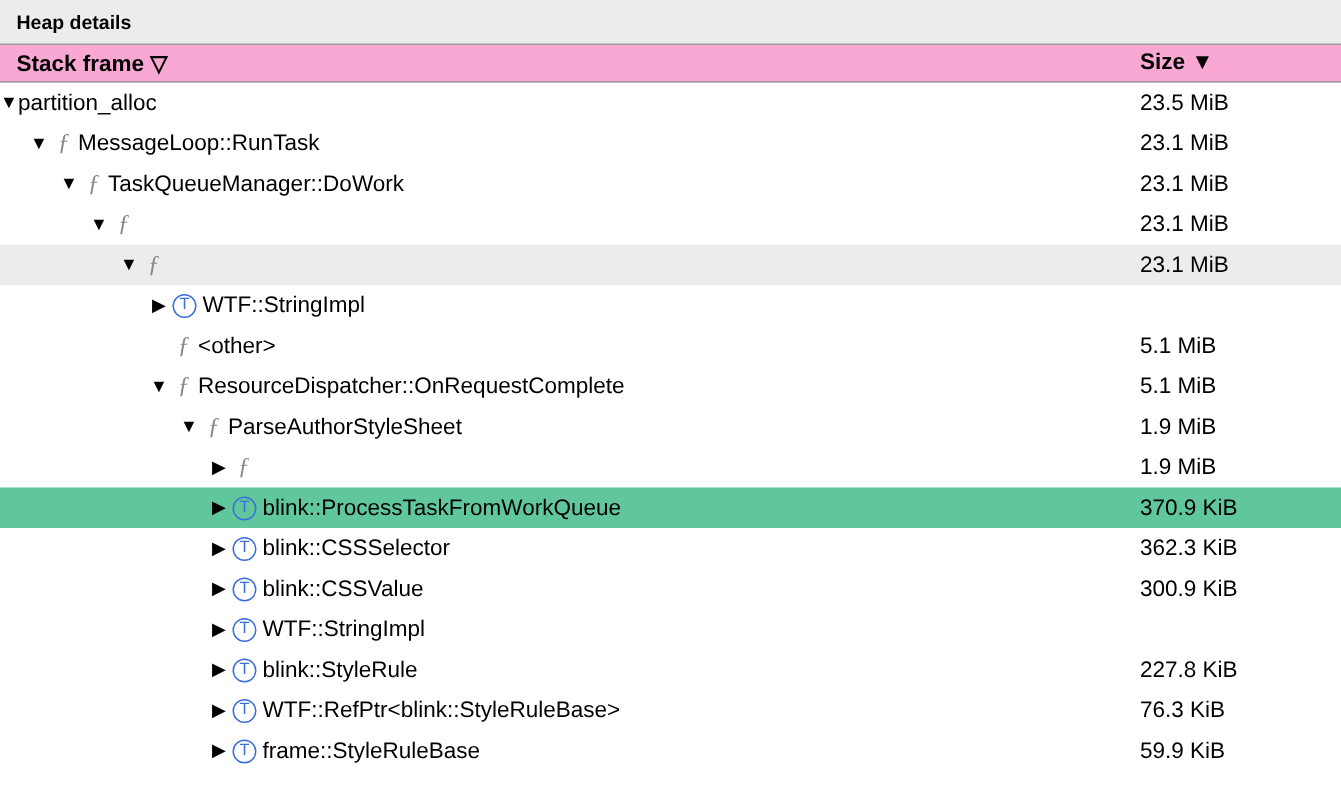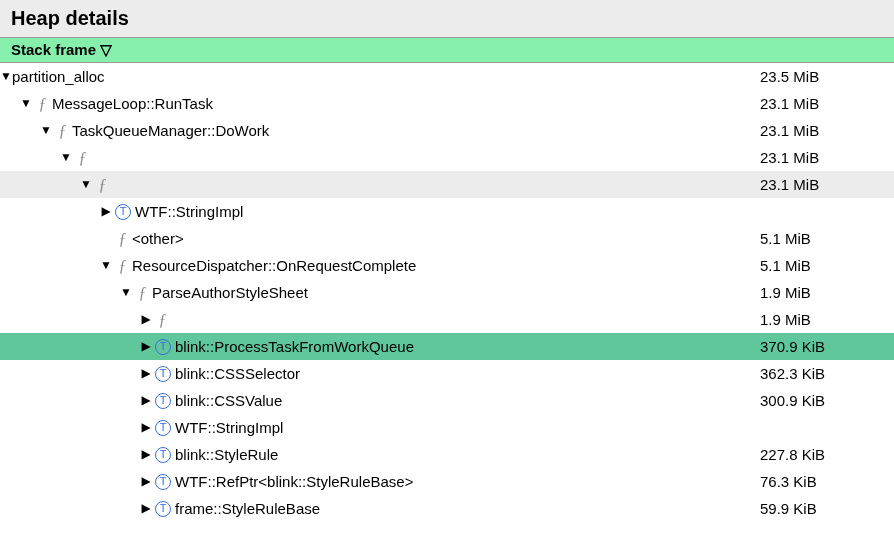--- a/index.html
+++ b/index.html
@@ -7,26 +7,26 @@
     font-family: Arial, Helvetica, sans-serif;
     font-size: 15px;
     background: #fff;
     color: #000;
     width: 894px;
   }
   .panel-title {
     background: #ececec;
     padding: 7px 11px;
     font-weight: bold;
-    font-size: 20px;
+    font-size: 13px;
     border-bottom: 1px solid #999;
   }
   .col-headers {
     display: flex;
-    background: #86efac;
+    background: #f9a8d4;
     border-bottom: 1px solid #999;
     font-weight: bold;
     font-size: 15px;
   }
   .col-headers .col-name {
     flex: 1;
     padding: 3px 11px 3px 11px;
   }
   .col-headers .col-size {
     width: 134px;
@@ -94,20 +94,24 @@
 </head>
 <body>
 
 <div class="panel-title">Heap details</div>
 
 <div class="col-headers">
   <div class="col-name">
     <span>Stack frame</span>
     <span class="tri">▽</span>
   </div>
+  <div class="col-size">
+    <span>Size</span>
+    <span class="tri">▼</span>
+  </div>
 </div>
 
 <div class="tree" id="tree">
     <div class="row">
       <div class="label">
         <span class="indent" style="width: 0px;"></span>
         <span class="arrow">▼</span>
         <span class="name-text">partition_alloc</span>
       </div>
       <div class="size">23.5 MiB</div>

